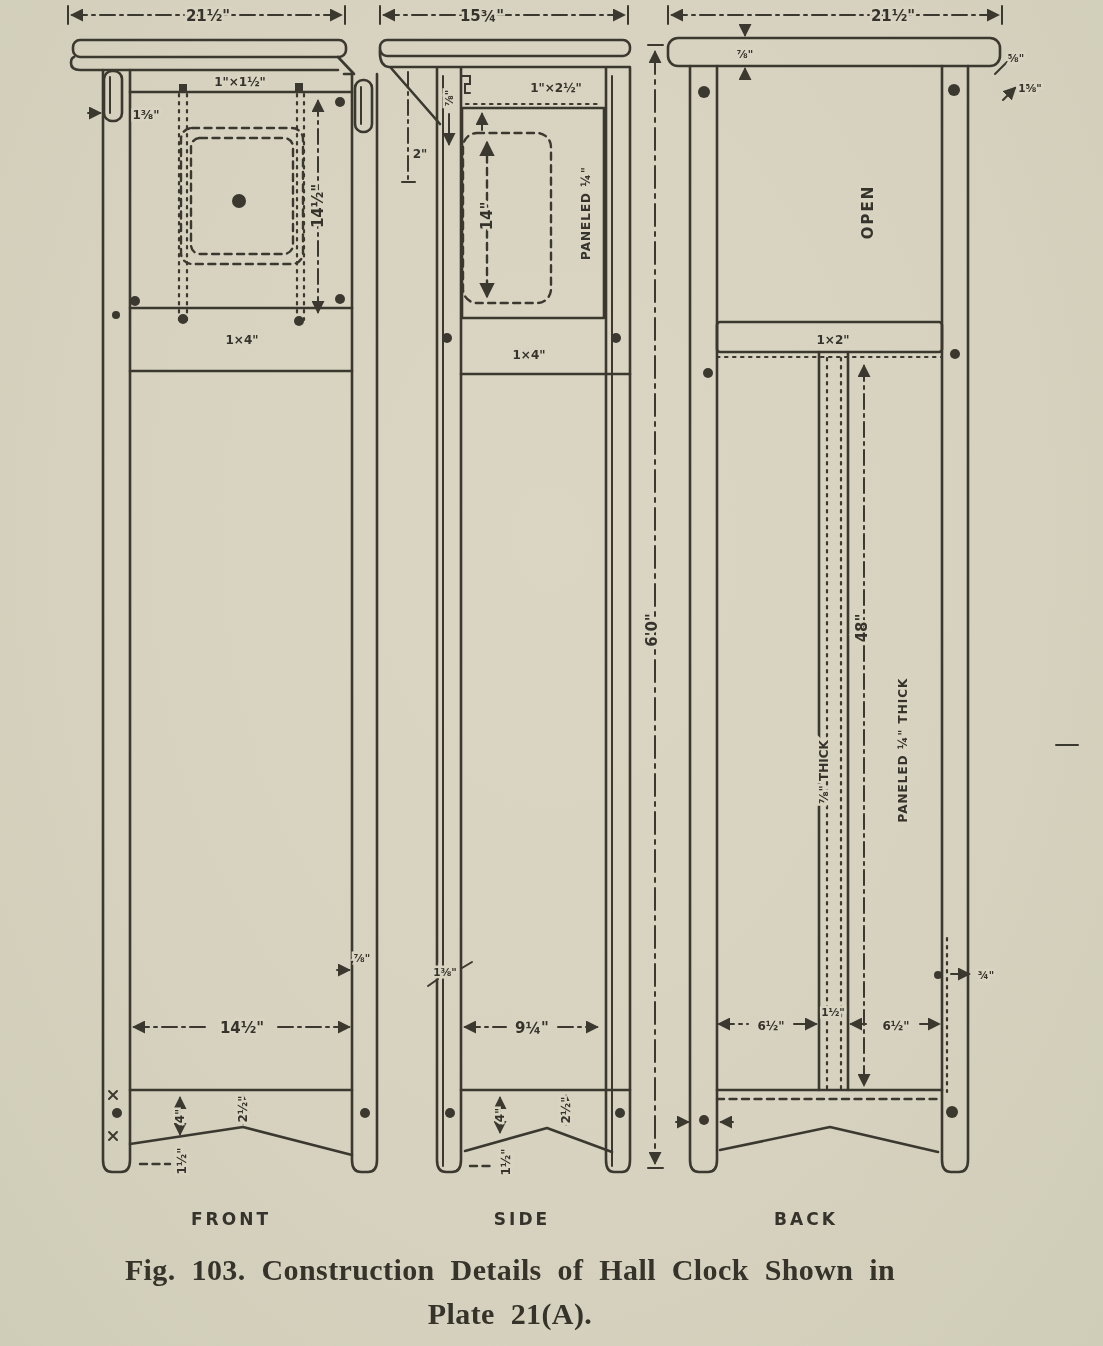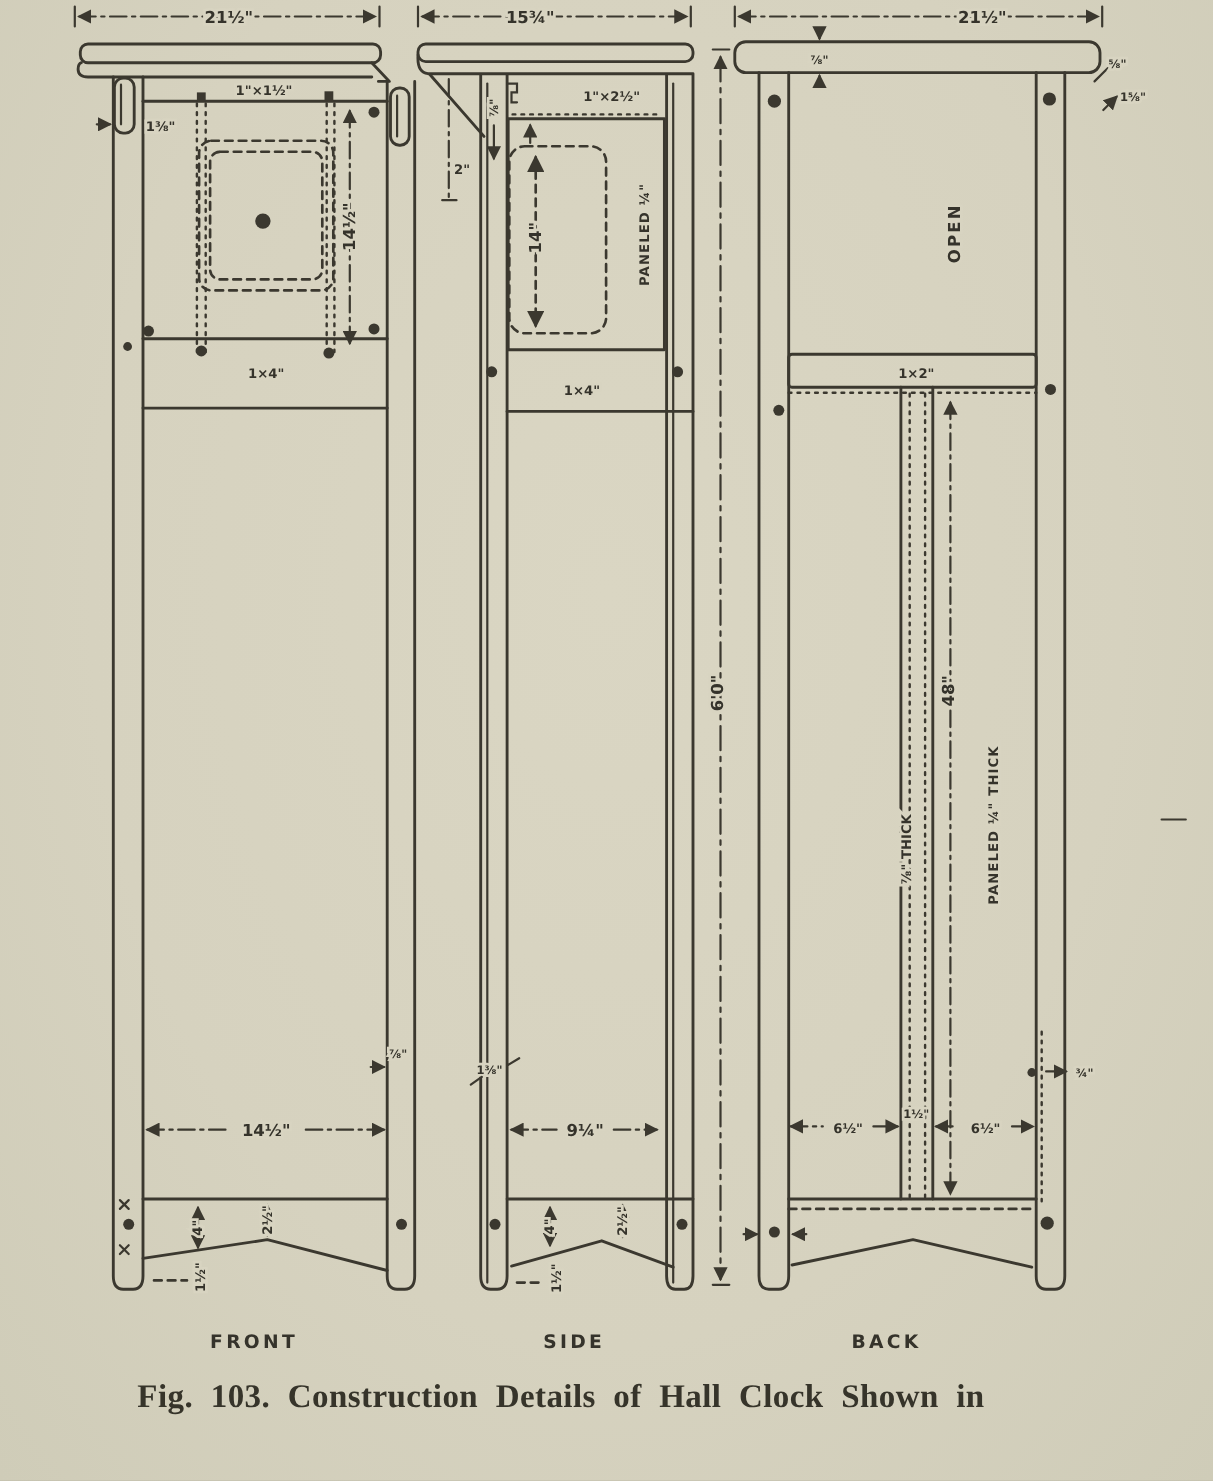--- a/index.html
+++ b/index.html
@@ -246,14 +246,15 @@
       <circle class="pin" cx="952" cy="1112" r="6"></circle>
 
       <text class="view-lbl" x="806" y="1225">BACK</text>
     </g>
 
     <path class="thin" d="M1056,745 H1078"></path>
   </svg>
 
   <div class="caption">
     <div>Fig. 103.  Construction Details of Hall Clock Shown in</div>
+    <div>Plate 21(A).</div>
   </div>
 </div>
 
 </body></html>

